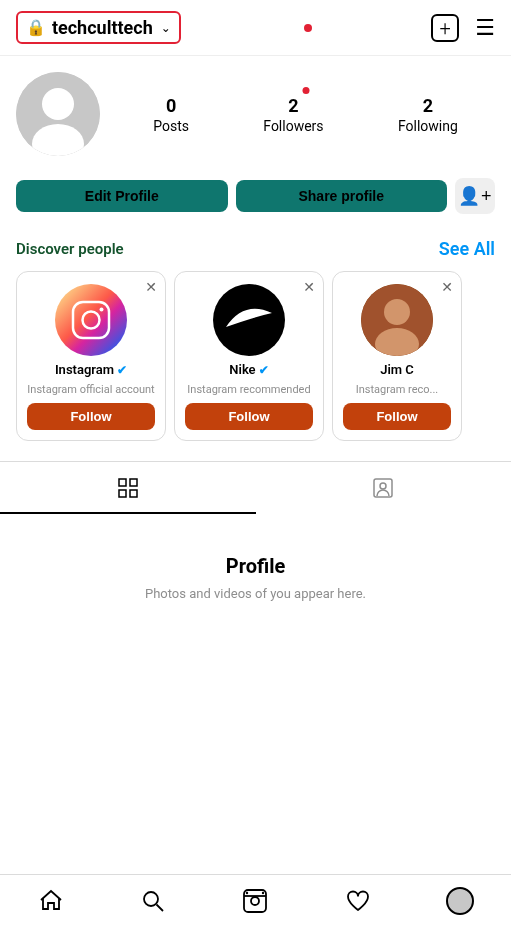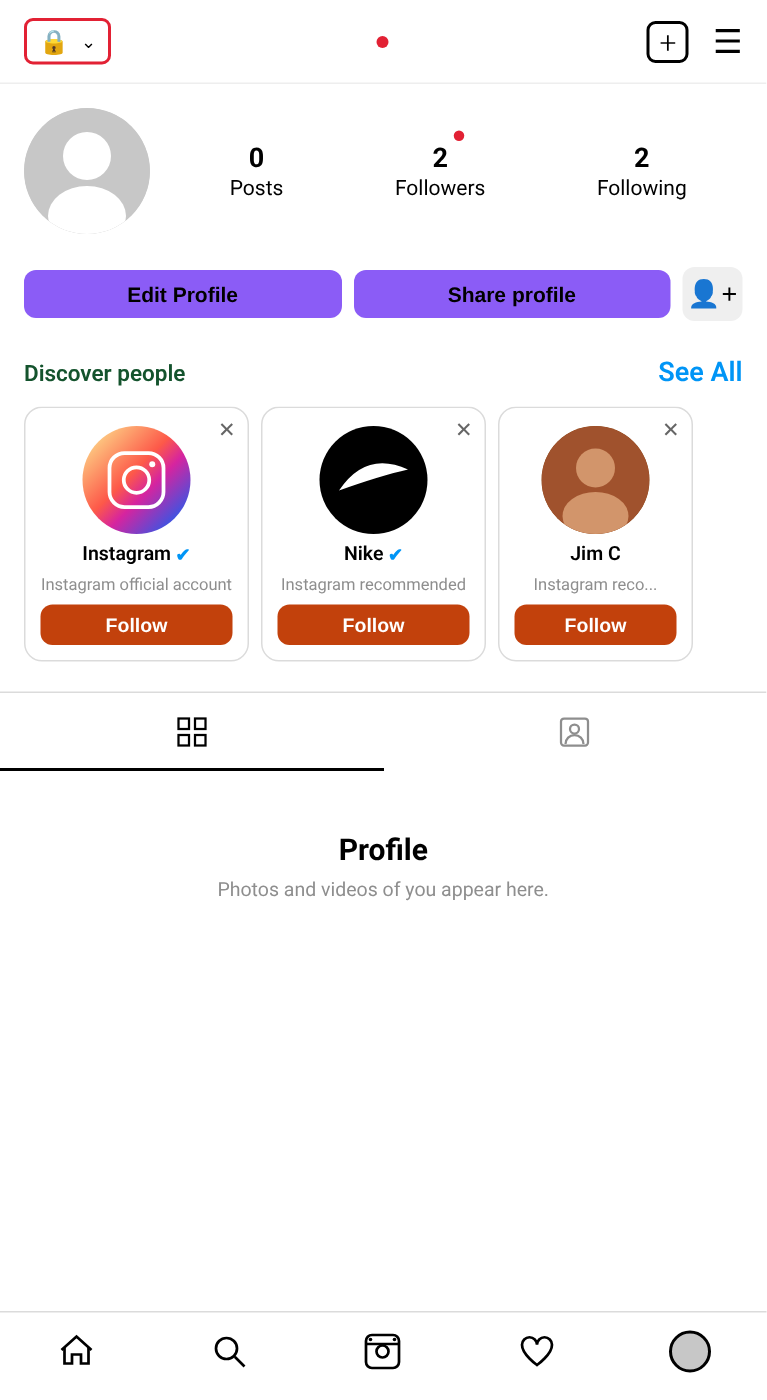--- a/index.html
+++ b/index.html
@@ -129,21 +129,21 @@
     
     .action-buttons {
       display: flex;
       gap: 8px;
       padding: 10px 16px 16px;
       align-items: center;
     }
     .btn-edit, .btn-share {
       flex: 1;
       padding: 8px 12px;
-      background: #8b5cf6;
+      background: #0f766e;
       border: none;
       border-radius: 8px;
       font-size: 14px;
       font-weight: 600;
       color: #000;
       cursor: pointer;
     }
     .btn-add-person {
       width: 40px;
       height: 36px;
@@ -352,20 +352,21 @@
       background: #ccc;
       border: 2px solid #000;
     }
   </style>
 </head>
 <body>
 
 <div class="header">
   <div class="header-left">
     <span class="lock-icon">🔒</span>
+    <span class="username-text">techculttech</span>
     <span class="chevron-icon">⌄</span>
   </div>
   <div class="red-dot"></div>
   <div class="header-right">
     <div class="add-icon-box">
       <span>+</span>
     </div>
     <span class="menu-icon">☰</span>
   </div>
 </div>

